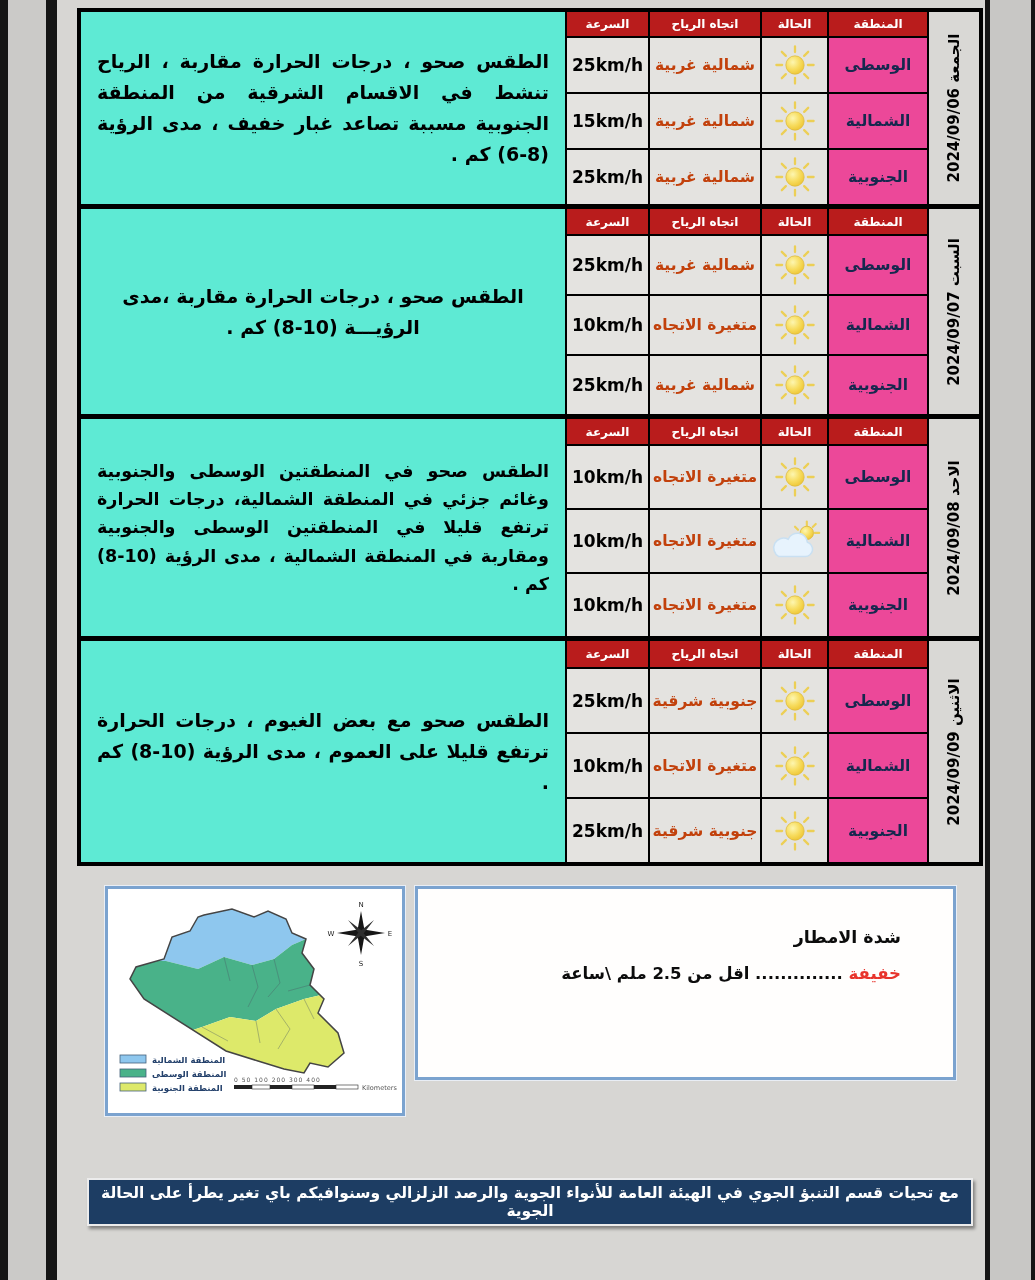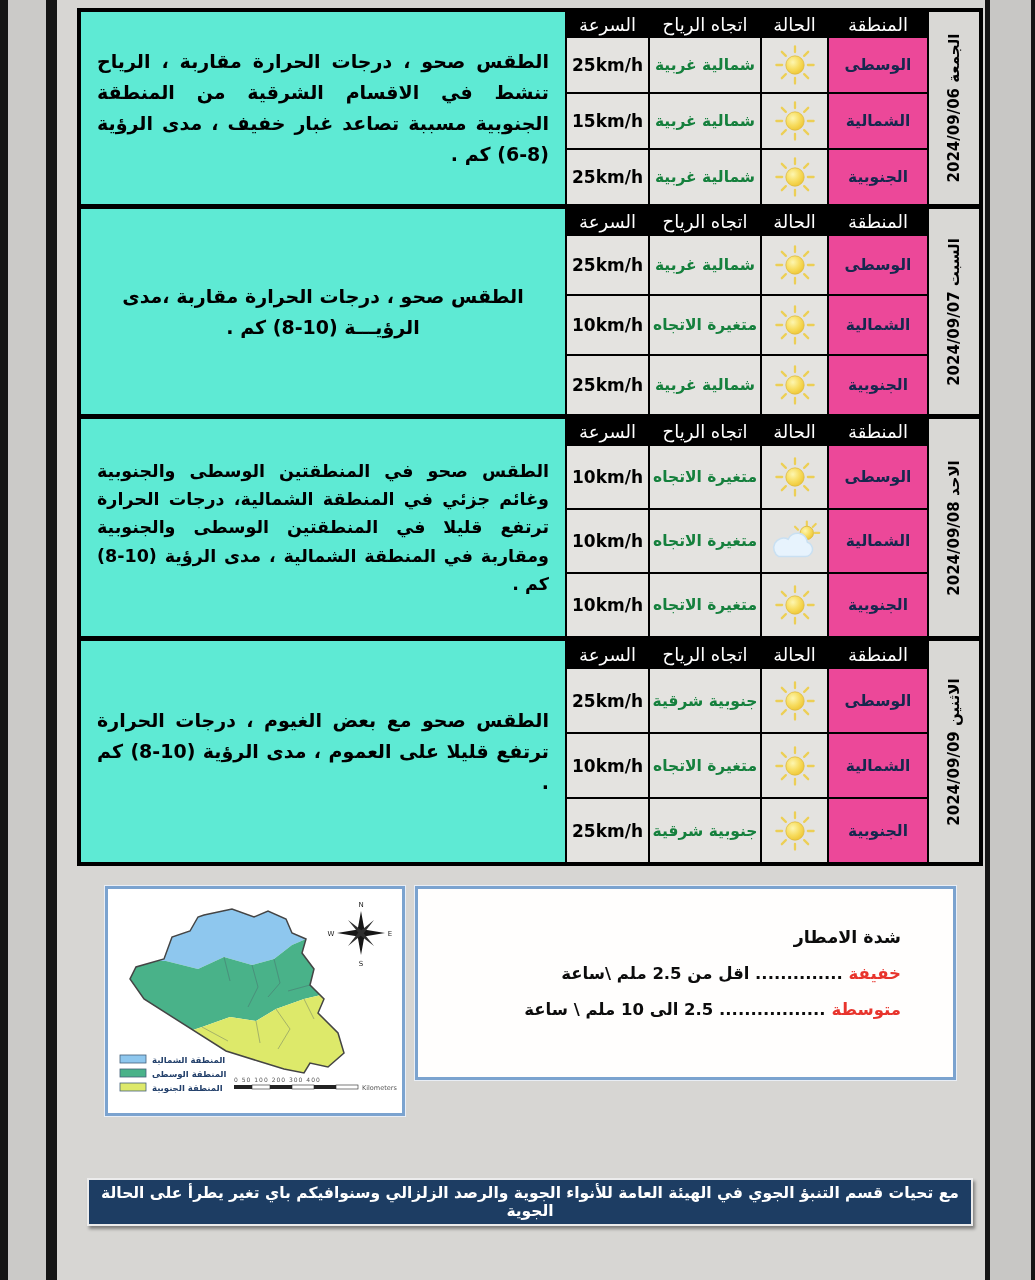--- a/index.html
+++ b/index.html
@@ -23,24 +23,24 @@
   }
   .day + .day{margin-top:-3px}
   .d1{grid-template-rows:26px repeat(3,56px)}
   .d2{grid-template-rows:27px repeat(3,60px)}
   .d3{grid-template-rows:27px repeat(3,64px)}
   .d4{grid-template-rows:28px repeat(3,65px)}
   .cell{
     border:1.5px solid #000;box-sizing:border-box;
     display:flex;align-items:center;justify-content:center;
   }
-  .hd{background:#000000;color:#fff;font-weight:normal;font-size:18px;letter-spacing:.2px}
+  .hd{background:#b91c1c;color:#fff;font-weight:bold;font-size:12px;letter-spacing:.2px}
   .region{background:#ec4899;color:#16284e;font-weight:bold;font-size:15.5px}
   .iconcell,.wind,.speed{background:#e4e3e0}
-  .wind{font-weight:bold;font-size:15.5px;color:#15803d}
+  .wind{font-weight:bold;font-size:15.5px;color:#c2410c}
   .speed{font-weight:bold;font-size:17px;color:#000;direction:ltr}
   .desc{grid-column:6;grid-row:1/5;background:#5eead4;padding:10px 16px}
   .desc p{margin:0;font-weight:bold;color:#000;line-height:1.62;text-align:justify}
   .d1 .desc p{font-size:19px}
   .d2 .desc p{font-size:19px;text-align:center}
   .d3 .desc p{font-size:17.5px}
   .d4 .desc p{font-size:19px}
   .datecell{grid-column:1;grid-row:1/5;background:#d9d8d5;overflow:hidden}
   .daterot{
     transform:rotate(-90deg);white-space:nowrap;direction:rtl;
@@ -519,24 +519,20 @@
         </g>
       </svg>
     </div>
 
     <div class="rain-panel">
       <div class="rain-title">شدة الامطار</div>
       <div class="rain-item">
         <span class="lbl">خفيفة</span>
         <span>.............. اقل من 2.5  ملم \ساعة</span>
       </div>
-      <div class="rain-item">
-        <span class="lbl">متوسطة</span>
-        <span>................. 2.5 الى 10 ملم \ ساعة</span>
-      </div>
     </div>
   </div>
 
   <div class="footer">
     <span>مع تحيات قسم التنبؤ الجوي في الهيئة العامة للأنواء الجوية والرصد الزلزالي وسنوافيكم  باي تغير يطرأ على الحالة الجوية</span>
   </div>
 
 </div>
 
 </body></html>

